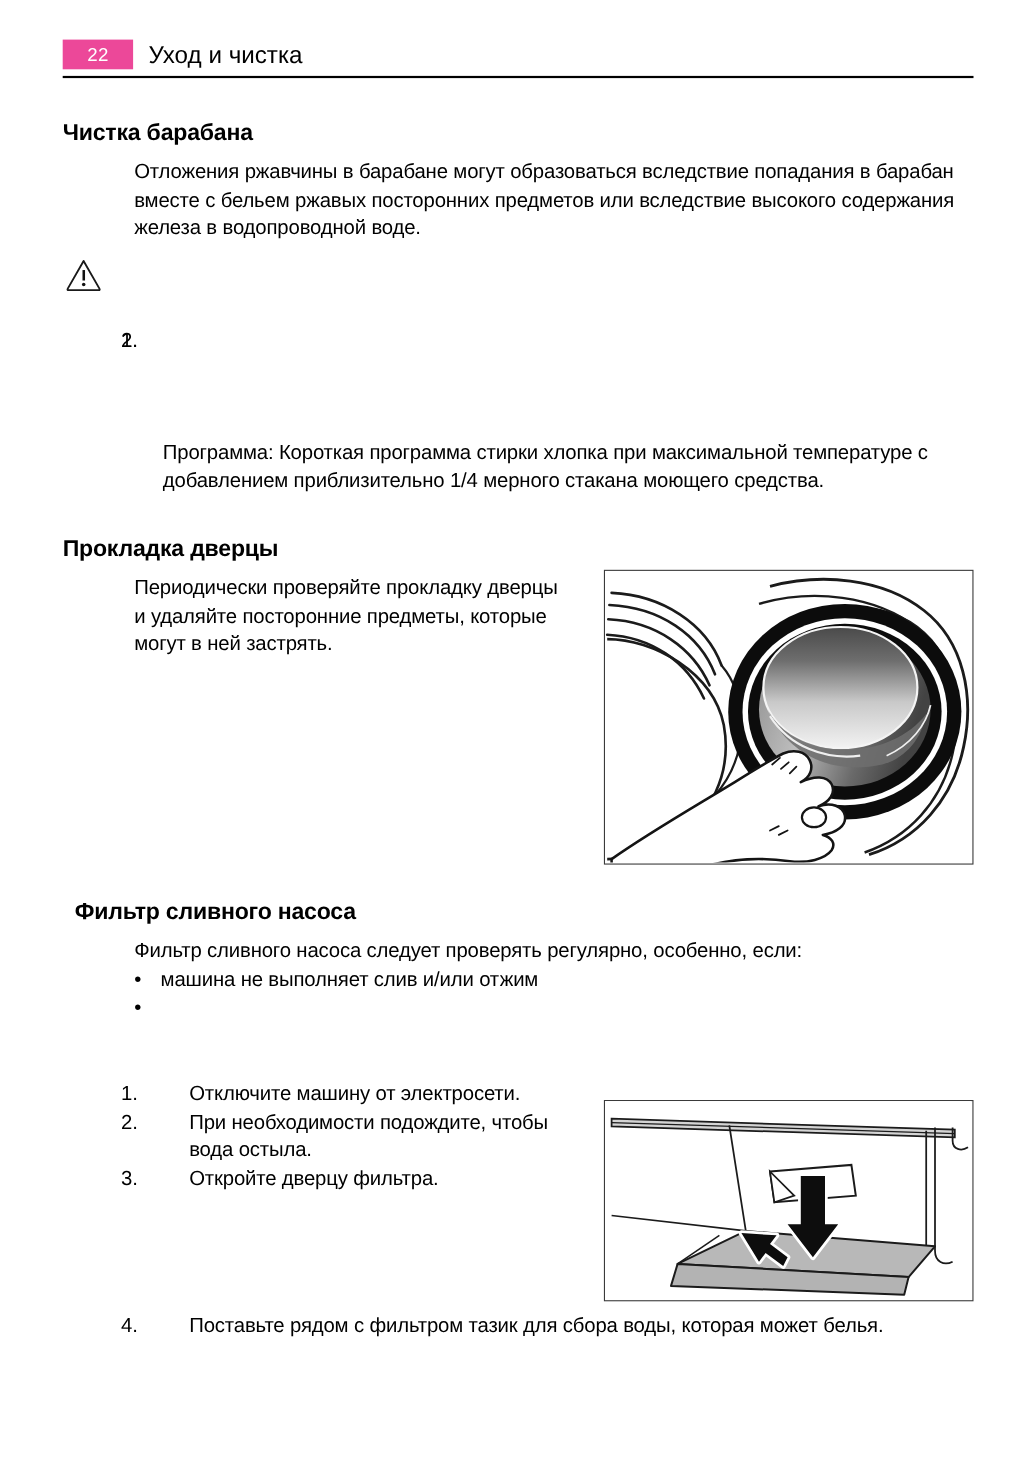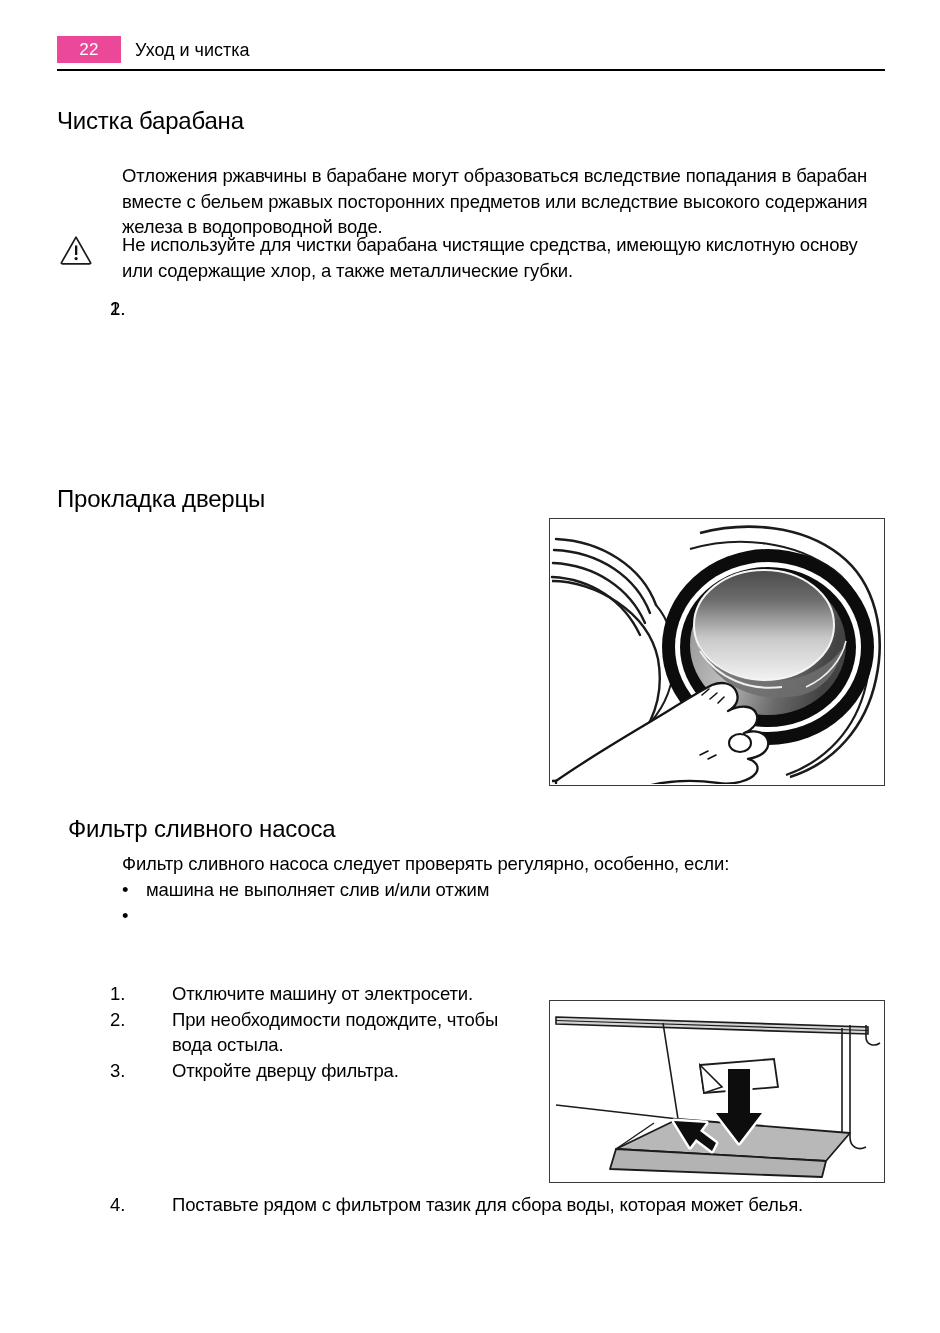--- a/index.html
+++ b/index.html
@@ -40,40 +40,40 @@
     color: #ffffff;
     font-size: 17px;
     line-height: 27px;
     text-align: center;
     letter-spacing: 0.3px;
   }
   .header-title {
     position: absolute;
     left: 78px;
     top: 2px;
-    font-size: 18px;
+    font-size: 22px;
     line-height: 24px;
     color: #000;
     white-space: nowrap;
   }
   .header-rule {
     position: absolute;
     left: 57px;
     top: 69px;
     width: 828px;
     height: 2px;
     background: #000000;
   }
 
   
   h2.section-head {
     position: absolute;
     margin: 0;
-    font-size: 24px;
-    font-weight: normal;
+    font-size: 21px;
+    font-weight: bold;
     line-height: 26px;
     letter-spacing: -0.2px;
     white-space: nowrap;
   }
   .body-text {
     position: absolute;
     font-size: 18.5px;
     line-height: 25.5px;
     letter-spacing: -0.15px;
   }
@@ -119,48 +119,51 @@
 <div class="page">
 
   <div class="header">
     <div class="page-num-box">22</div>
     <div class="header-title">Уход и чистка</div>
   </div>
   <div class="header-rule"></div>
 
   <h2 class="section-head" style="left:57px; top:108px;">Чистка барабана</h2>
 
-  <div class="body-text" style="left:122px; top:143px; width:762px;margin-top:20px;">
+  <div class="body-text" style="left:122px; top:143px; width:762px;">
     <p>Отложения ржавчины в барабане могут образоваться вследствие попадания в барабан вместе с бельем ржавых посторонних предметов или вследствие высокого содержания железа в водопроводной воде.</p>
   </div>
 
   <div class="warn-icon">
     <svg width="34" height="32" viewBox="0 0 34 32">
       <path d="M17 3.2 L31.4 28.4 Q32.2 29.8 30.6 29.8 L3.4 29.8 Q1.8 29.8 2.6 28.4 Z" fill="none" stroke="#1a1a1a" stroke-width="1.7" stroke-linejoin="round"></path>
       <rect x="16" y="11.5" width="2.3" height="9.5" fill="#111111"></rect>
       <circle cx="17.1" cy="24.6" r="1.6" fill="#111111"></circle>
     </svg>
   </div>
 
-  <div class="body-text" style="left:122px; top:232px; width:762px;">
-    <p>Не используйте для чистки барабана чистящие средства, имеющую кислотную основу или содержащие хлор, а также металлические губки.</p>
-  </div>
 
   <div class="body-text" style="left:110px; top:296px; width:780px;">
     <div class="list-item">
       <span class="marker">1.</span>
     </div>
     <div class="list-item">
       <span class="marker">2.</span>
     </div>
   </div>
 
+  <div class="body-text" style="left:148px; top:398px; width:740px;">
+    <p>Программа: Короткая программа стирки хлопка при максимальной температуре с добавлением приблизительно 1/4 мерного стакана моющего средства.</p>
+  </div>
 
   <h2 class="section-head" style="left:57px; top:486px;">Прокладка дверцы</h2>
 
+  <div class="body-text" style="left:122px; top:521px; width:400px;">
+    <p>Периодически проверяйте прокладку дверцы и удаляйте посторонние предметы, которые могут в ней застрять.</p>
+  </div>
 
   <div class="figure" style="left:549px; top:518px; width:336px; height:268px;">
     <svg width="333" height="265" viewBox="0 0 333 265">
       <defs>
         <linearGradient id="drumGrad" x1="0" y1="0" x2="0" y2="1">
           <stop offset="0%" stop-color="#4a4a4a"></stop>
           <stop offset="28%" stop-color="#6e6e6e"></stop>
           <stop offset="62%" stop-color="#c9c9c9"></stop>
           <stop offset="100%" stop-color="#f2f2f2"></stop>
         </linearGradient>

